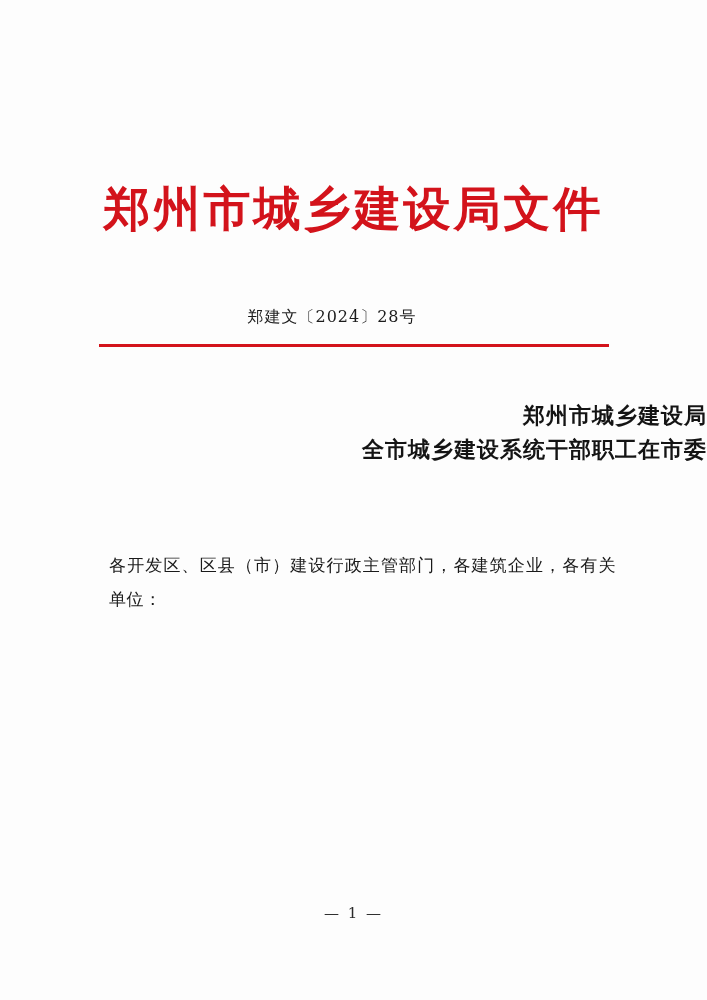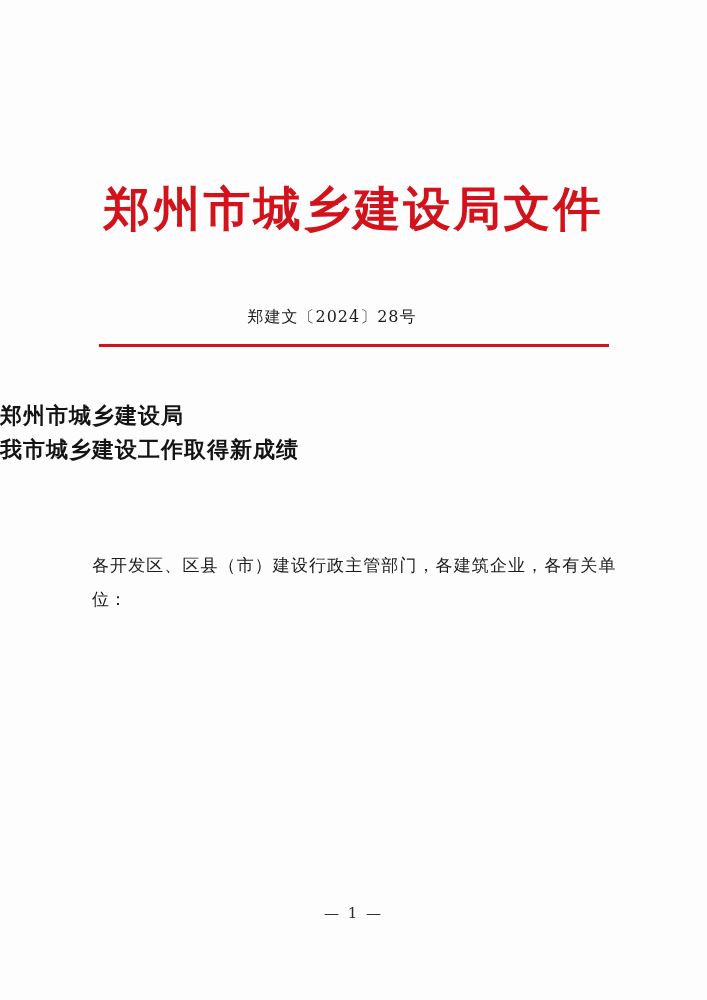--- a/index.html
+++ b/index.html
@@ -53,40 +53,40 @@
     left: 99px;
     width: 510px;
     height: 3px;
     background: #d3131b;
   }
   .title-block {
     position: absolute;
     top: 398px;
     left: 0;
     width: 707px;
-    text-align: left;
+    text-align: right;
     font-weight: bold;
     font-size: 22px;
     line-height: 1.55;
     letter-spacing: 1px;
     color: #141414;
   }
   .body-block {
     position: absolute;
     top: 548px;
     left: 92px;
     width: 524px;
     font-size: 17px;
     line-height: 2.0;
     letter-spacing: 0.6px;
     text-align: justify;
     color: #1a1a1a;
   }
   .body-block p {
-    margin: 0 0 0 0;
+    margin: 0 0 0 17px;
   }
   .body-block p.indent {
     text-indent: 2em;
   }
   .page-number {
     position: absolute;
     bottom: 78px;
     left: 0;
     width: 707px;
     text-align: center;
@@ -103,21 +103,21 @@
   <div class="doc-head">
     <div class="doc-head-title">郑州市城乡建设局文件</div>
   </div>
 
   <div class="doc-number">郑建文〔2024〕28号</div>
 
   <div class="red-rule"></div>
 
   <div class="title-block">
     <div>郑州市城乡建设局</div>
-    <div>我市城乡建设工作取得新成绩</div>
+    <div>全市城乡建设系统干部职工在市委</div>
   </div>
 
   <div class="body-block">
     <p>各开发区、区县（市）建设行政主管部门，各建筑企业，各有关单位：</p>
   </div>
 
   <div class="page-number">— 1 —</div>
 
 </div>
 

